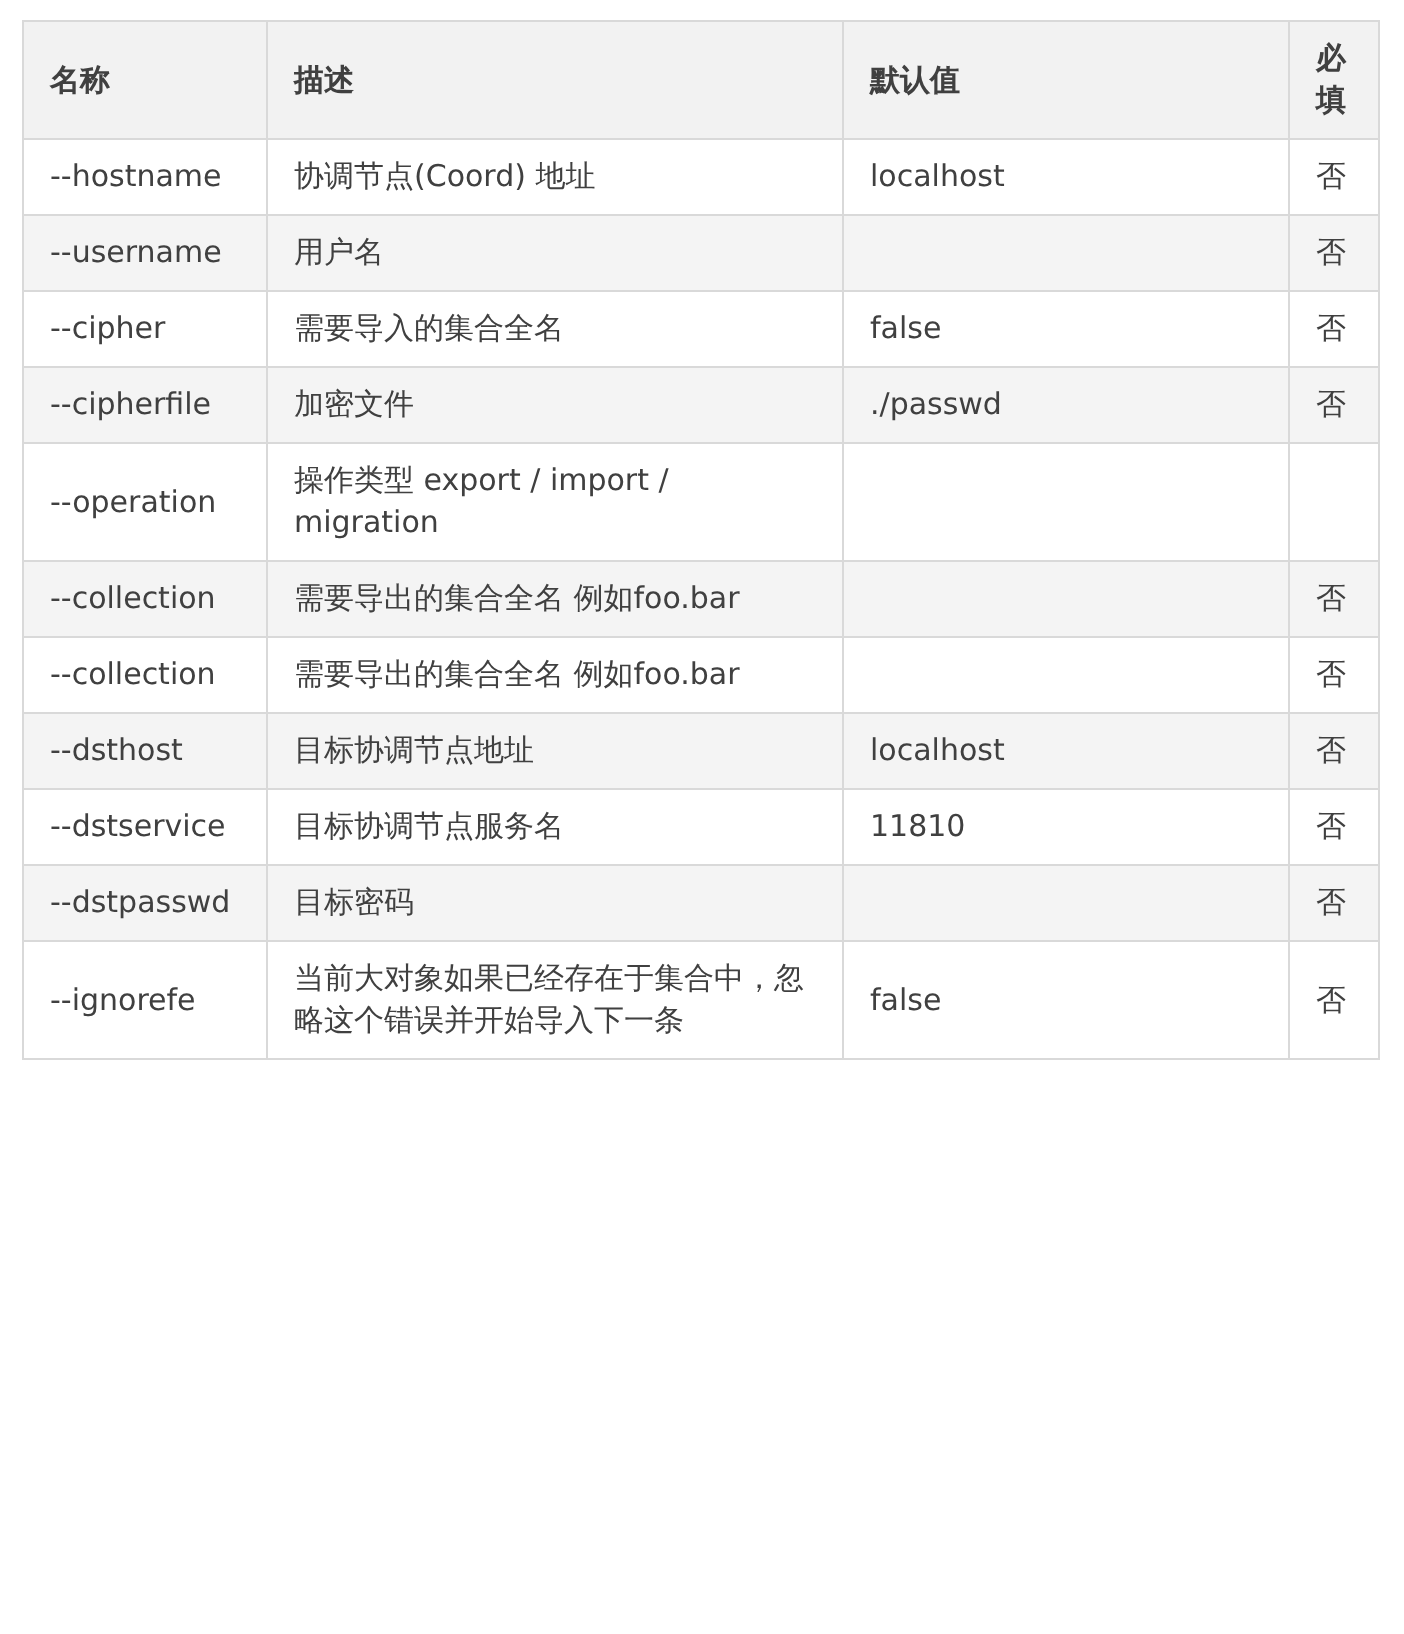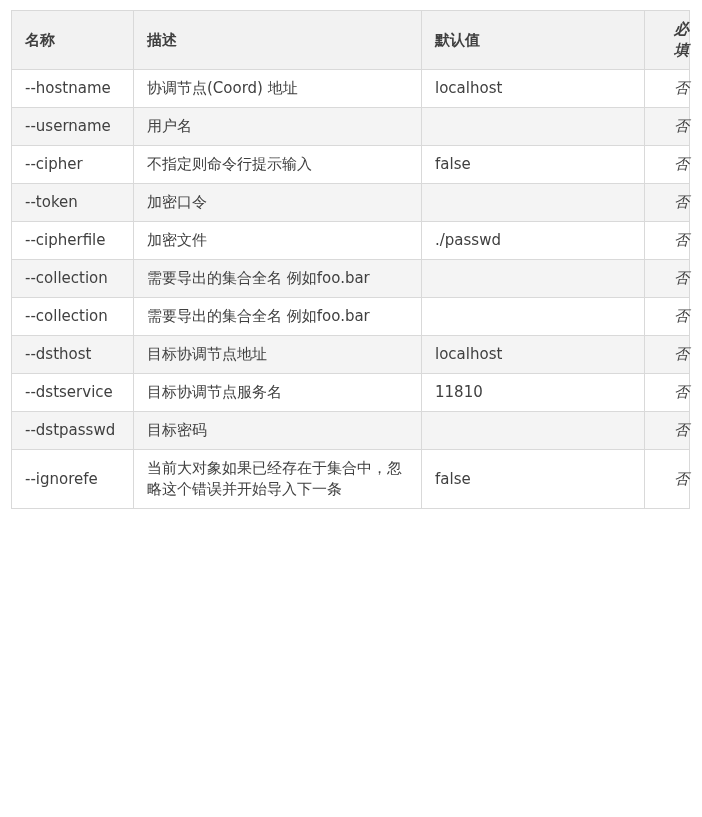--- a/index.html
+++ b/index.html
@@ -43,23 +43,22 @@
   }
   thead th {
     background: var(--header_bg);
     font-weight: bold;
   }
   tbody tr:nth-child(even) {
     background: var(--stripe_bg);
   }
   th.cell-required, td.cell-required {
     text-align: left;
-    padding-left: 29px;
+    padding-left: 13px;
     padding-right: 13px;
-    font-style: italic;
   }
 </style>
 </head>
 <body>
 
 <div class="page">
   <table class="options-table">
     <colgroup>
       <col class="col-name">
       <col class="col-desc">
@@ -86,39 +85,39 @@
   <tr>
     <td class="cell-name">--username</td>
     <td class="cell-desc">用户名</td>
     <td class="cell-default"></td>
     <td class="cell-required">否</td>
   </tr>
 
 
   <tr>
     <td class="cell-name">--cipher</td>
-    <td class="cell-desc">不指定则命令行提示输入</td>
+    <td class="cell-desc">需要导入的集合全名</td>
     <td class="cell-default">false</td>
     <td class="cell-required">否</td>
   </tr>
 
-  <tr>
-    <td class="cell-name">--token</td>
-    <td class="cell-desc">加密口令</td>
-    <td class="cell-default"></td>
-    <td class="cell-required">否</td>
-  </tr>
 
   <tr>
     <td class="cell-name">--cipherfile</td>
     <td class="cell-desc">加密文件</td>
     <td class="cell-default">./passwd</td>
     <td class="cell-required">否</td>
   </tr>
 
+  <tr>
+    <td class="cell-name">--operation</td>
+    <td class="cell-desc">操作类型 export / import / migration</td>
+    <td class="cell-default"></td>
+    <td class="cell-required"></td>
+  </tr>
 
   <tr>
     <td class="cell-name">--collection</td>
     <td class="cell-desc">需要导出的集合全名 例如foo.bar</td>
     <td class="cell-default"></td>
     <td class="cell-required">否</td>
   </tr>
 
   <tr>
     <td class="cell-name">--collection</td>

